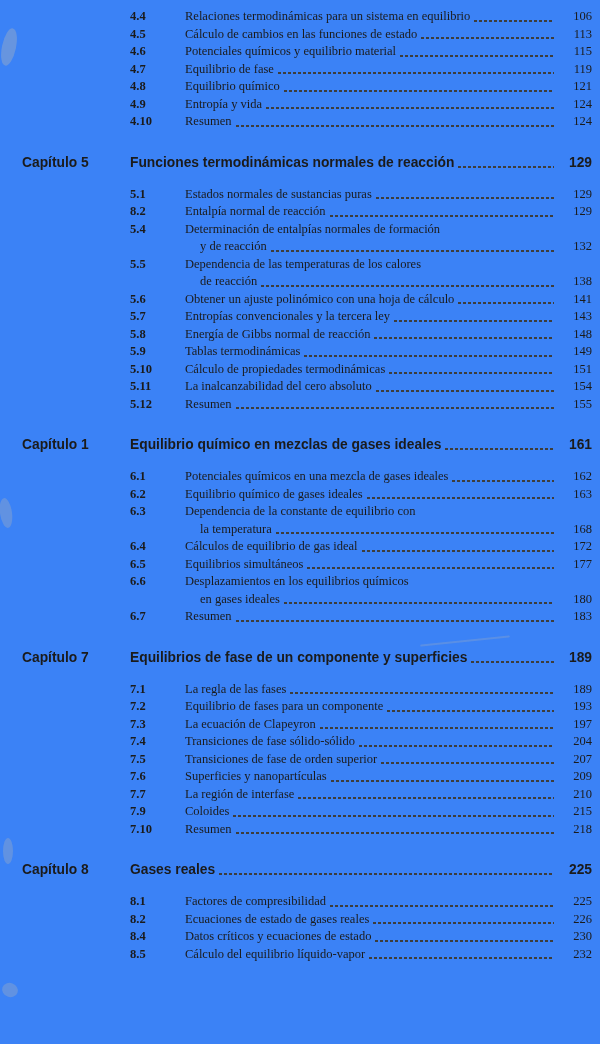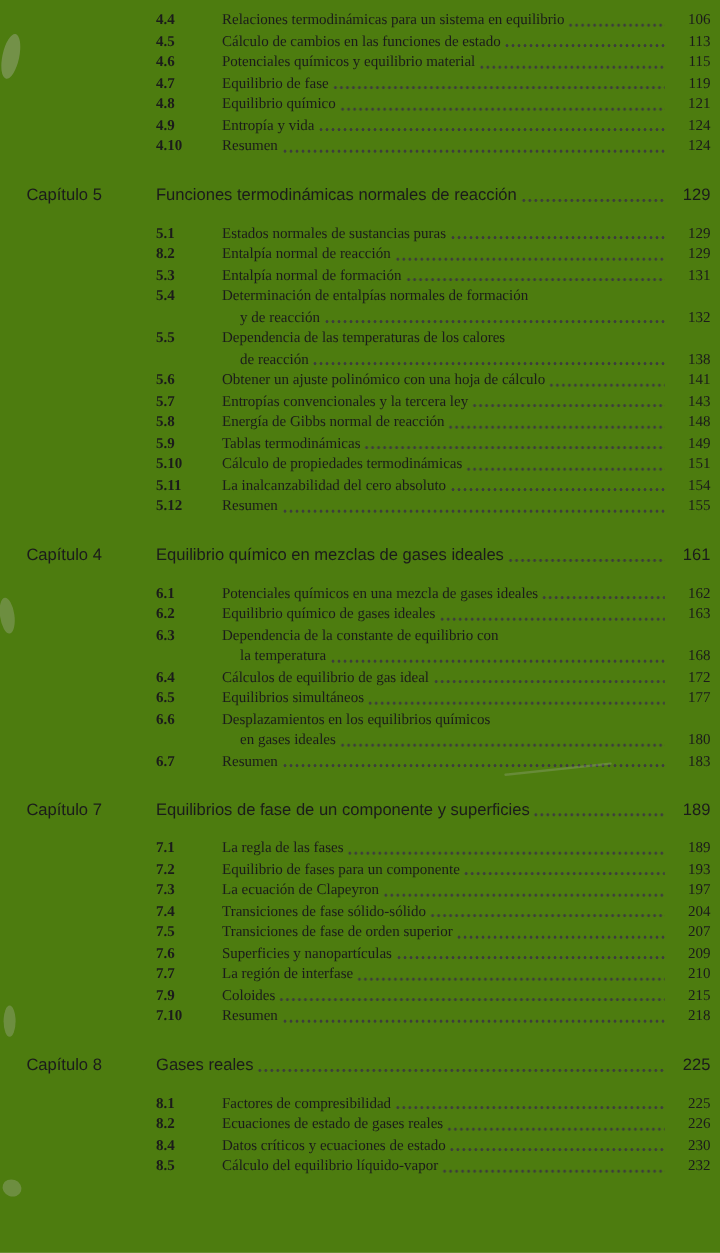--- a/index.html
+++ b/index.html
@@ -7,32 +7,32 @@
   body {
     background: #f4f4f1;
     font-family: "Liberation Serif", serif;
     color: #1b1b1b;
     overflow: hidden;
   }
   .page {
     position: relative;
     width: 600px;
     height: 1044px;
-    background: #4d7c0f;
+    background: #3b82f6;
     padding: 8px 8px 0 22px;
     overflow: hidden;
   }
   .chapter-block { margin-top: 22px; }
   .chapter-block:first-child { margin-top: 0; }
 
   .heading-row {
     display: flex;
     align-items: baseline;
     font-family: "Liberation Sans", sans-serif;
-    font-weight: normal;
+    font-weight: bold;
     font-size: 13.8px;
     line-height: 19px;
     margin-bottom: 14px;
     white-space: nowrap;
   }
   .chap-label { width: 108px; flex-shrink: 0; }
 
   .sec-row {
     display: flex;
     align-items: baseline;
@@ -148,27 +148,20 @@
         </div>
         <div class="sec-row">
           <span class="col-indent"></span>
           <span class="col-num">8.2</span>
           <span class="sec-text">Entalpía normal de reacción</span>
           <span class="leader"></span>
           <span class="pagenum">129</span>
         </div>
         <div class="sec-row">
           <span class="col-indent"></span>
-          <span class="col-num">5.3</span>
-          <span class="sec-text">Entalpía normal de formación</span>
-          <span class="leader"></span>
-          <span class="pagenum">131</span>
-        </div>
-        <div class="sec-row">
-          <span class="col-indent"></span>
           <span class="col-num">5.4</span>
           <span class="sec-text">Determinación de entalpías normales de formación</span>
         </div>
         <div class="sec-row">
           <span class="col-indent"></span>
           <span class="col-num"></span>
           <span class="sec-text cont">y de reacción</span>
           <span class="leader"></span>
           <span class="pagenum">132</span>
         </div>
@@ -229,21 +222,21 @@
         <div class="sec-row">
           <span class="col-indent"></span>
           <span class="col-num">5.12</span>
           <span class="sec-text">Resumen</span>
           <span class="leader"></span>
           <span class="pagenum">155</span>
         </div>
       </div>
       <div class="chapter-block">
         <div class="heading-row">
-          <span class="chap-label">Capítulo 4</span>
+          <span class="chap-label">Capítulo 1</span>
           <span class="chap-title">Equilibrio químico en mezclas de gases ideales</span>
           <span class="leader"></span>
           <span class="pagenum">161</span>
         </div>
         <div class="sec-row">
           <span class="col-indent"></span>
           <span class="col-num">6.1</span>
           <span class="sec-text">Potenciales químicos en una mezcla de gases ideales</span>
           <span class="leader"></span>
           <span class="pagenum">162</span>

